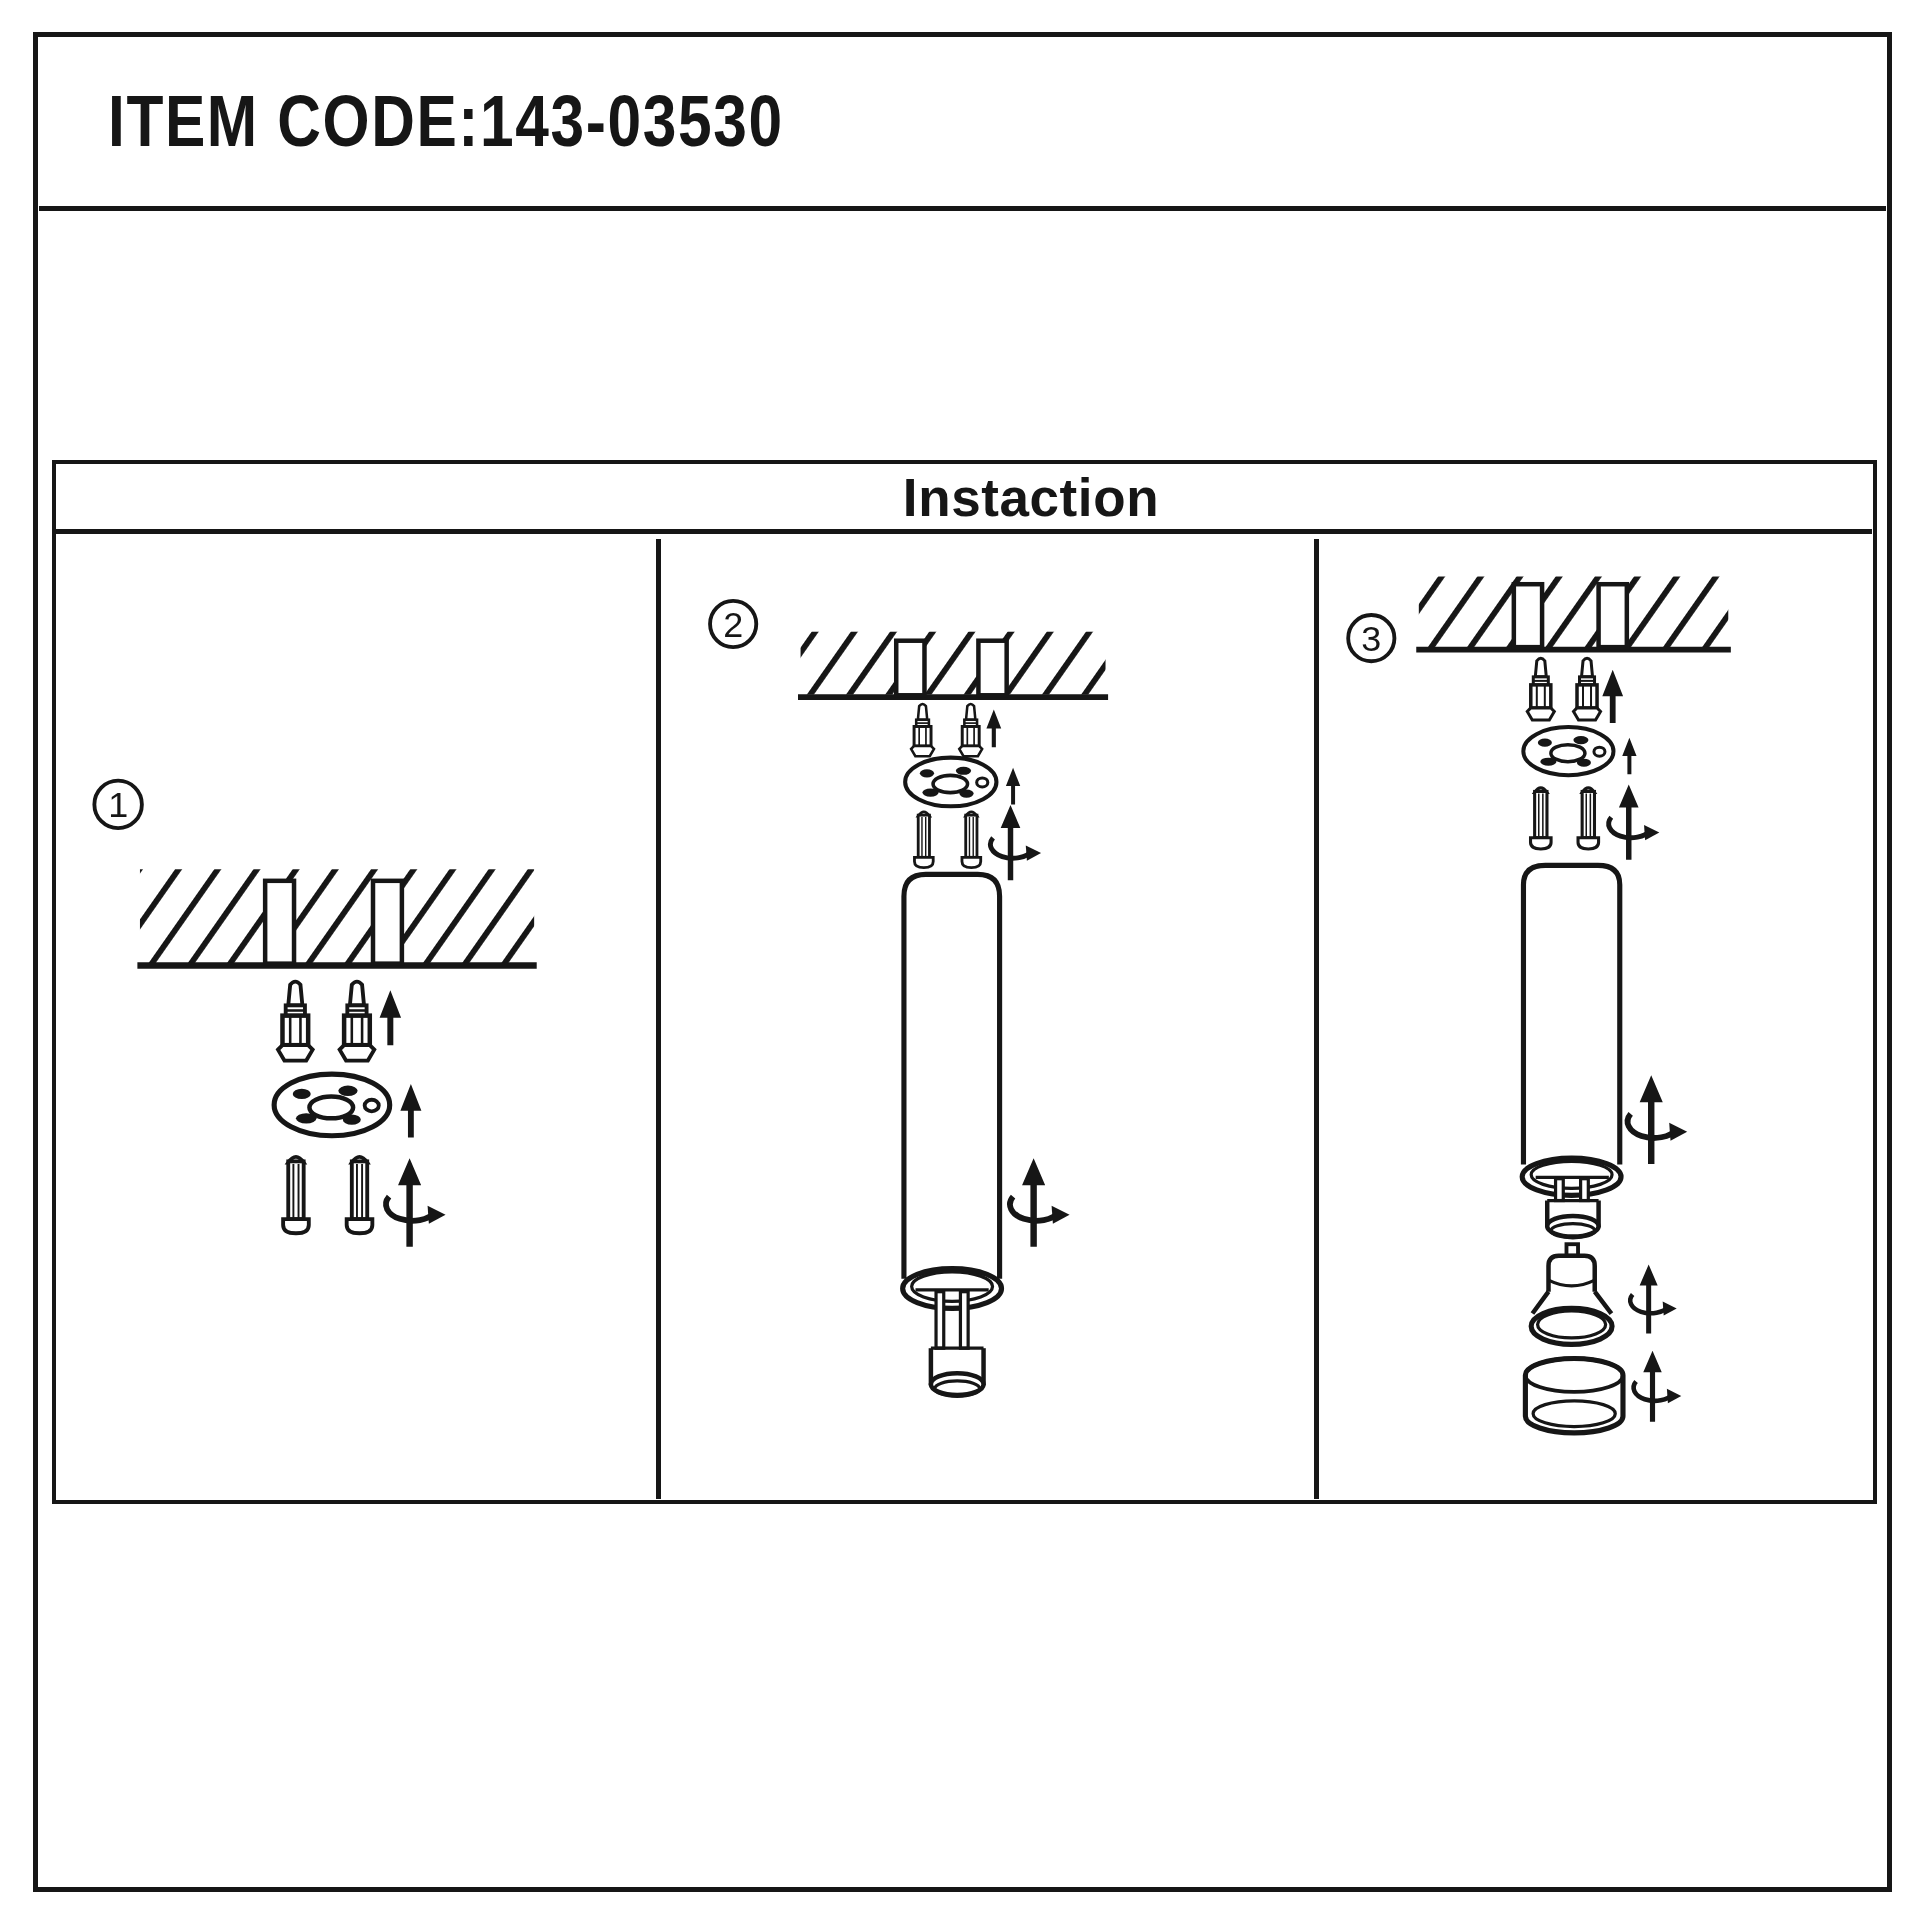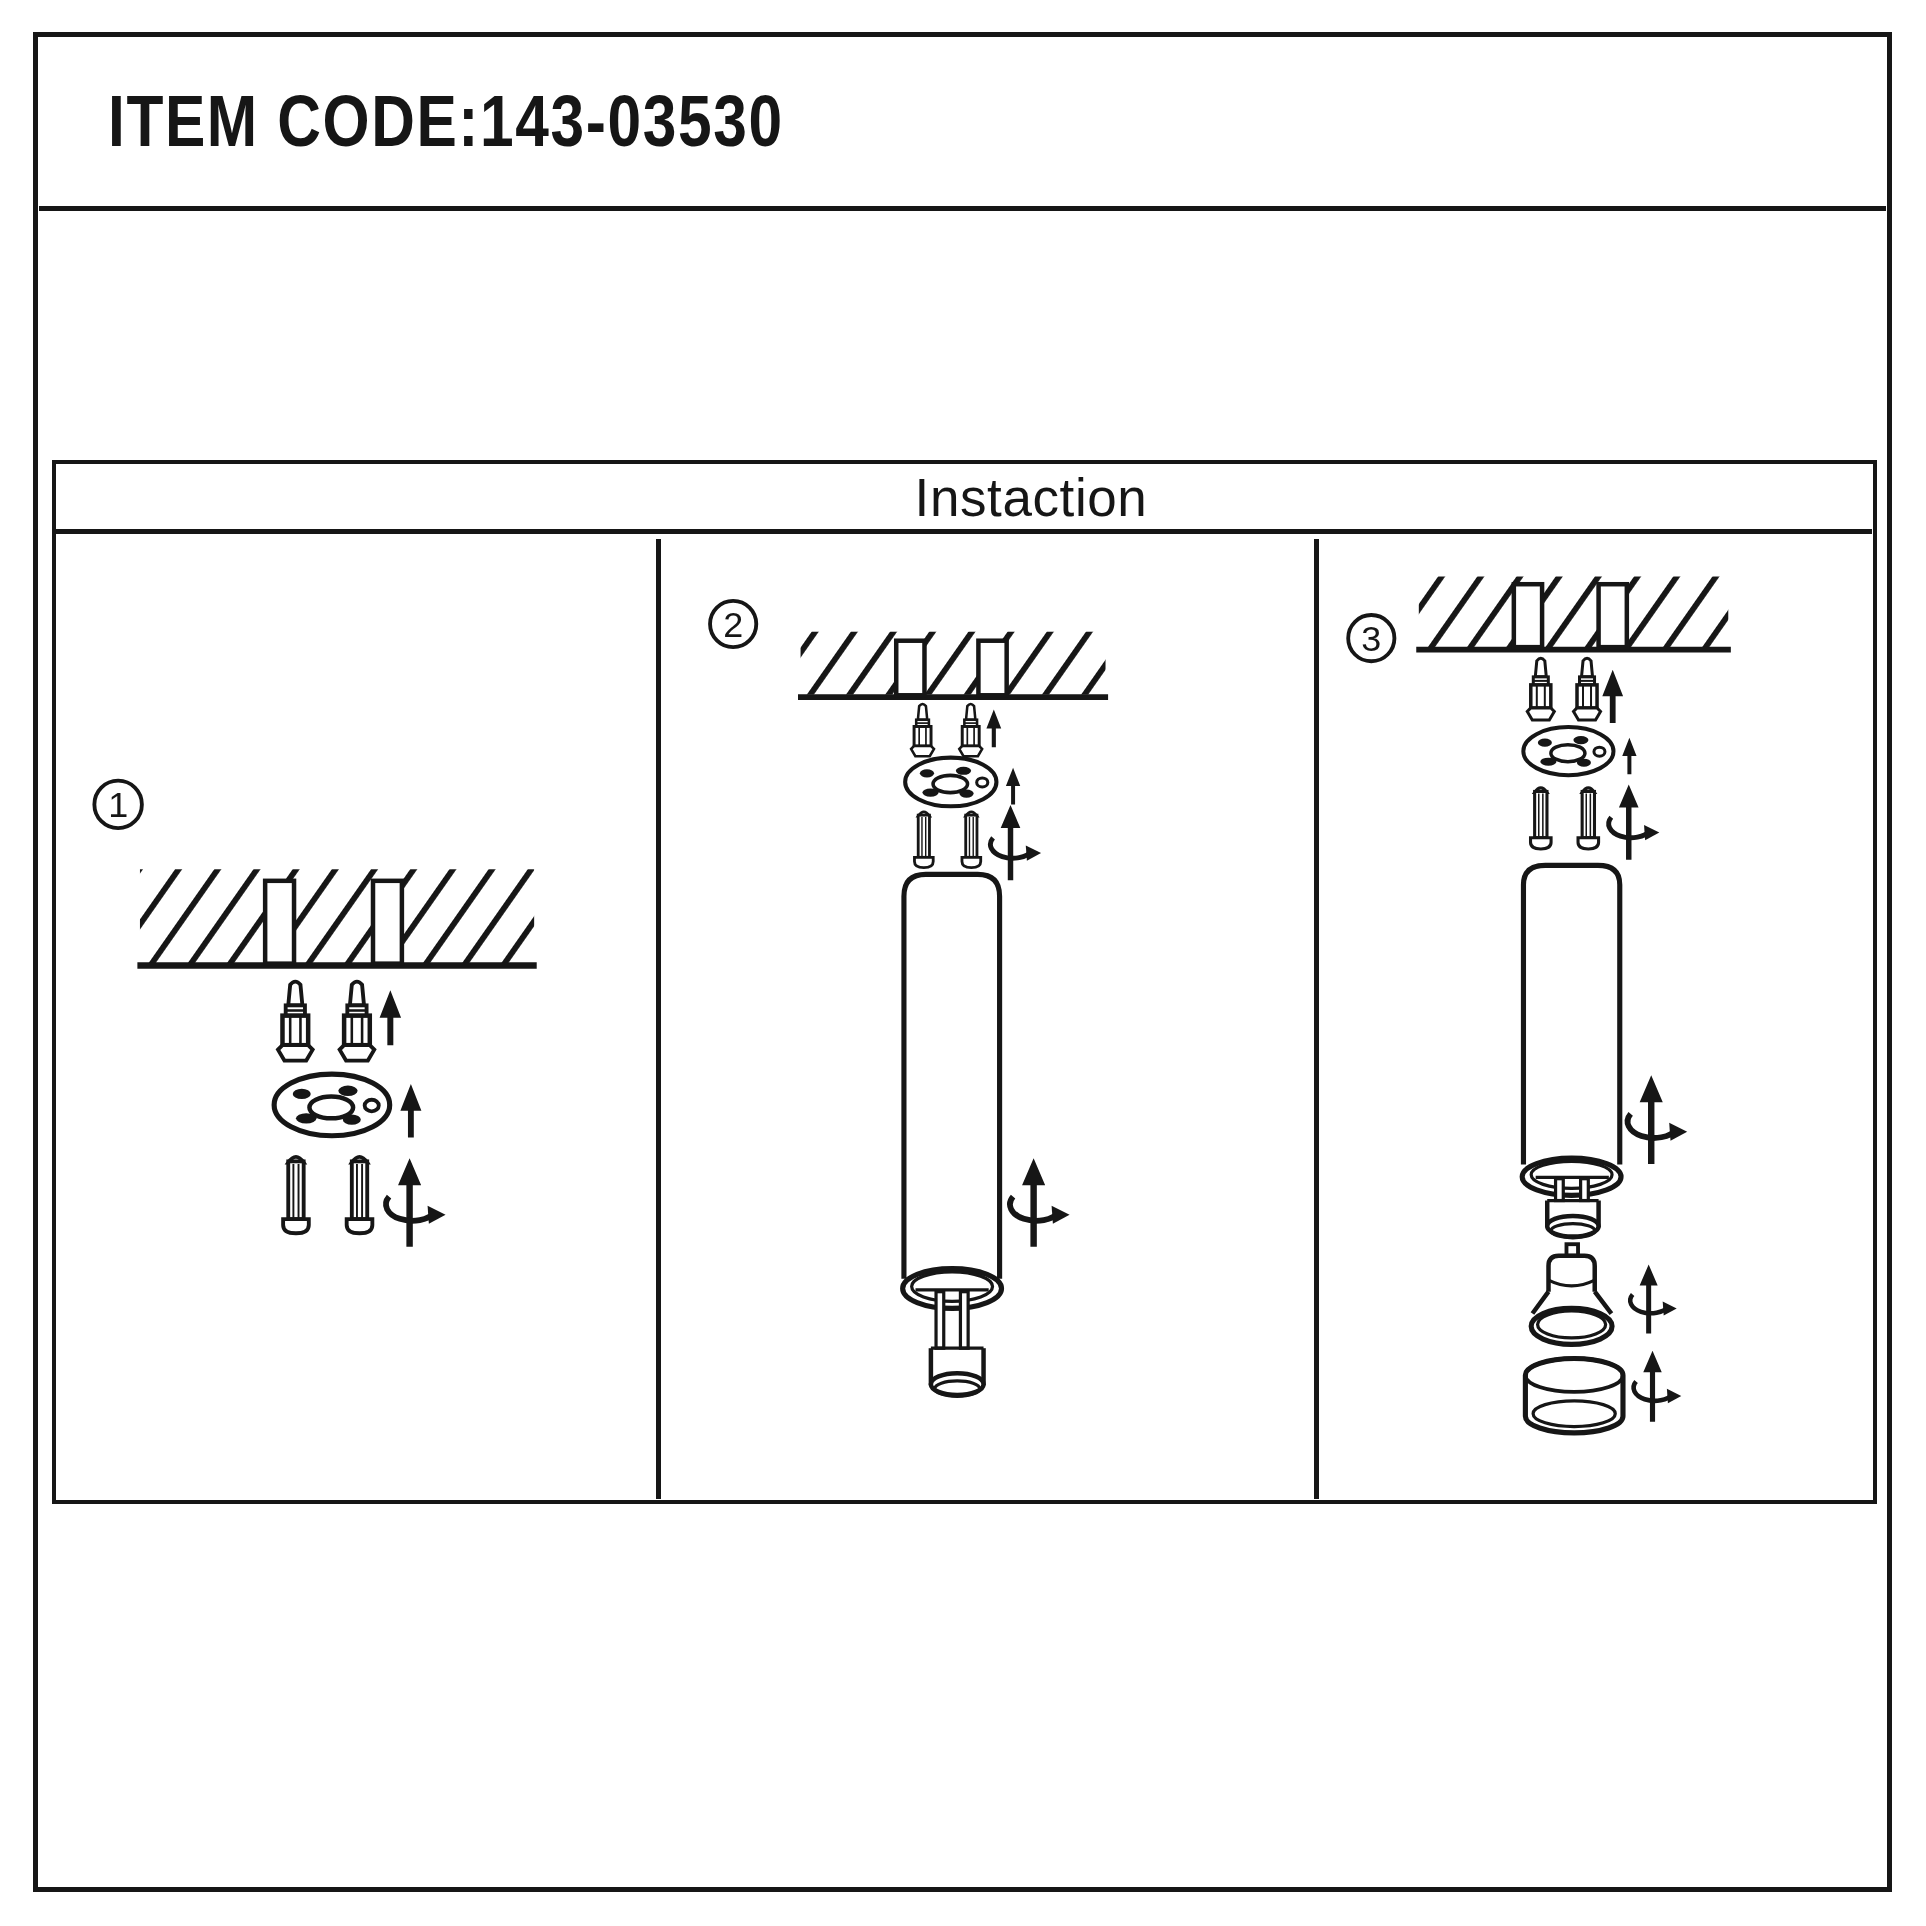--- a/index.html
+++ b/index.html
@@ -6,21 +6,21 @@
     font-family:"Liberation Sans", sans-serif;color:#161616;overflow:hidden;}
   *{box-sizing:border-box;}
   .abs{position:absolute;}
   .page-frame{left:33px;top:32px;width:1859px;height:1860px;border:5.8px solid #161616;background:#ffffff;}
   .item-code{left:108px;top:85px;font-size:72px;font-weight:700;letter-spacing:1.9px;white-space:nowrap;
     transform:scaleX(0.84);transform-origin:left top;line-height:1;}
   .header-rule{left:39px;top:206px;width:1847px;height:5.1px;background:#161616;}
   .instr-box{left:52px;top:460px;width:1825px;height:1044px;border:4.5px solid #161616;background:#ffffff;}
   .title-row{left:56px;top:465px;width:1816px;height:69px;border-bottom:5.1px solid #161616;
     display:flex;align-items:center;justify-content:center;}
-  .title-row span{font-size:53px;font-weight:400;transform:translateX(67px);letter-spacing:0.6px;}
+  .title-row span{font-size:53px;font-weight:700;transform:translateX(67px);letter-spacing:0.6px;}
   .divider{top:539px;width:4.5px;height:960px;background:#161616;}
   .divider-1{left:656px;}
   .divider-2{left:1314px;}
   svg.diagram{left:0;top:0;width:1926px;height:1926px;}
   svg text{font-family:"Liberation Sans", sans-serif;}
 </style>
 </head>
 <body>
 
 <div class="abs page-frame"></div>

